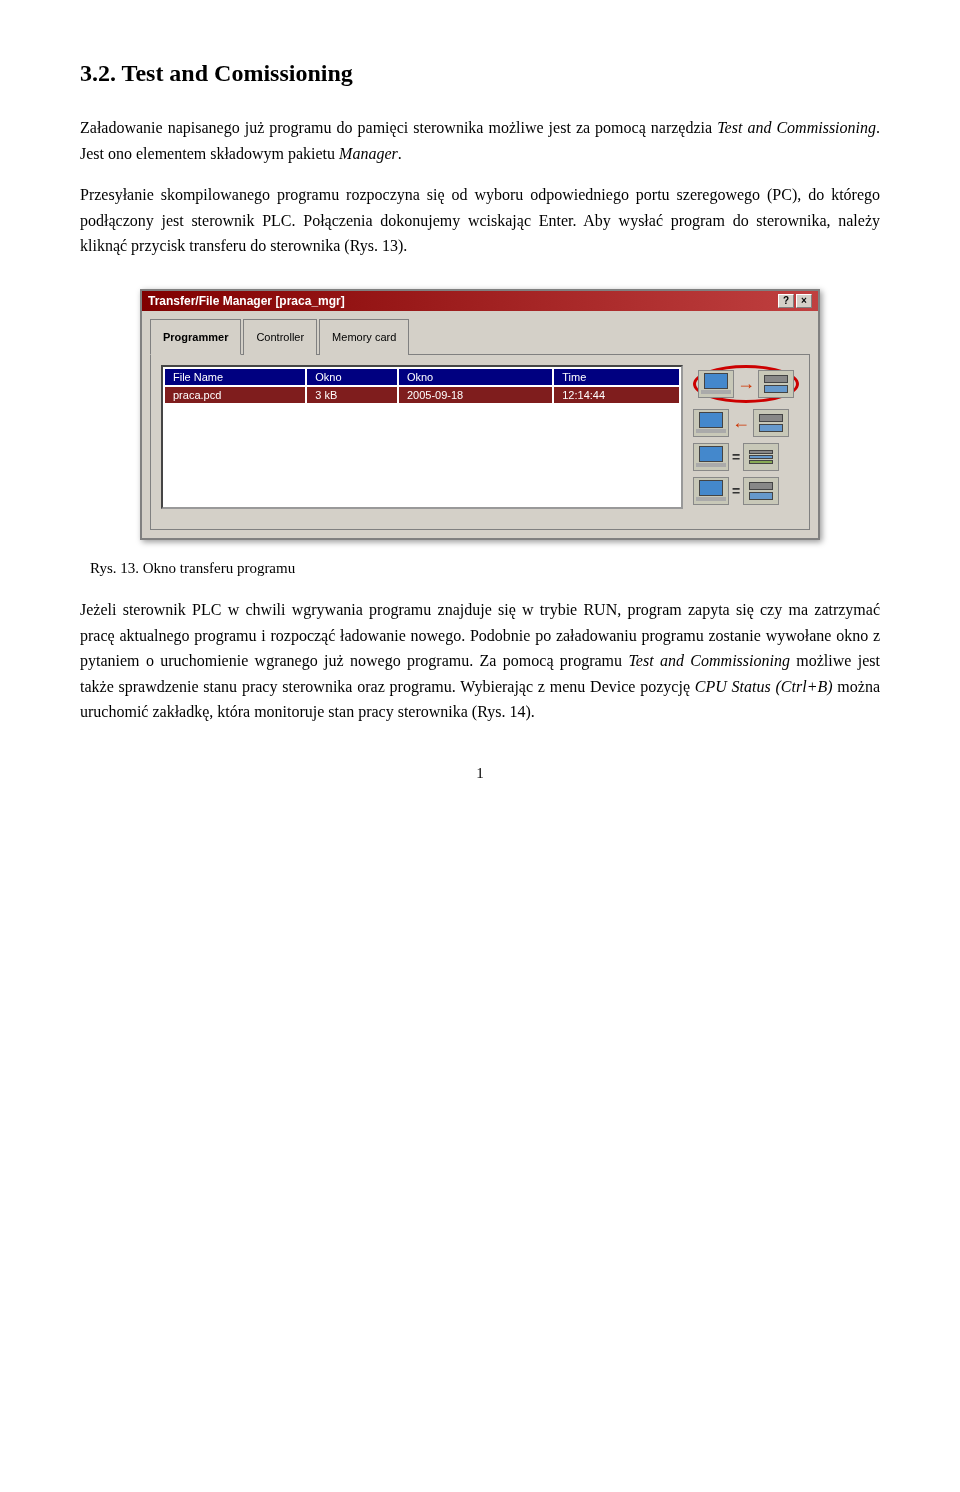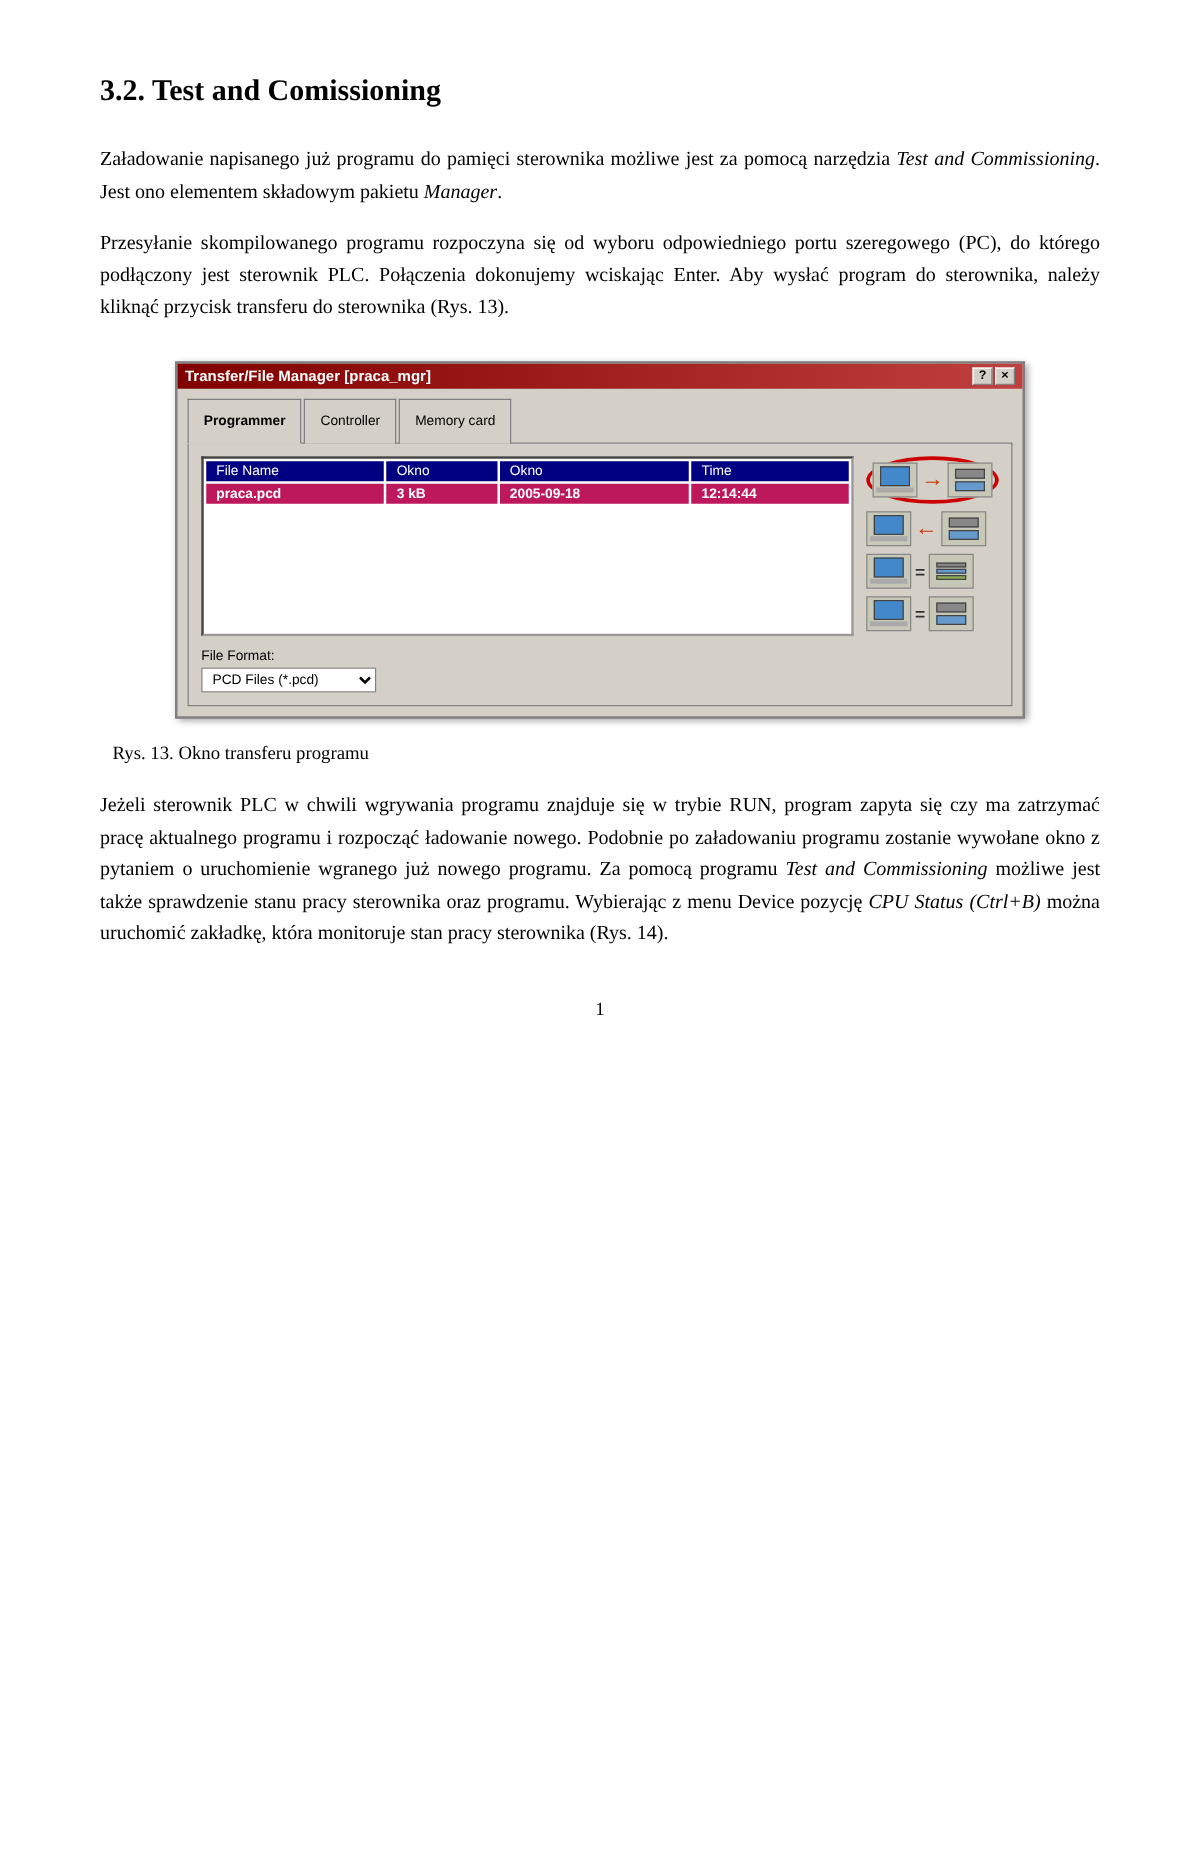--- a/index.html
+++ b/index.html
@@ -179,23 +179,22 @@
       padding: 2px 8px;
       font-size: 11px;
       font-weight: normal;
       text-align: left;
     }
     .table-inner td {
       padding: 2px 8px;
       font-size: 11px;
     }
     .table-inner tr.selected-row {
-      background: #be185d;
+      background: #7f1d1d;
       color: #fff;
-      font-weight: bold;
     }
   </style>
 </head>
 <body>
 
 <div class="section-title">
   <span>3.2.</span>
   <span> </span>
   <span>Test and Comissioning</span>
 </div>
@@ -311,26 +310,20 @@
                 <div style="font-size:14px;color:#333;font-weight:bold;">=</div>
                 <div style="width:36px;height:28px;background:#c8c8b8;border:1px solid #888;display:flex;flex-direction:column;align-items:center;justify-content:center;">
                   <div style="width:24px;height:8px;background:#888;border:1px solid #444;margin-bottom:2px;"></div>
                   <div style="width:24px;height:8px;background:#6699cc;border:1px solid #444;"></div>
                 </div>
               </div>
             </div>
           </div>
         </div>
 
-        <div class="format-row">
-          <div class="format-label">File Format:</div>
-          <select class="format-select">
-            <option>PCD Files (*.pcd)</option>
-          </select>
-        </div>
 
       </div>
     </div>
   </div>
 </div>
 
 <p class="caption">
   <span>Rys. 13. Okno transferu programu</span>
 </p>
 

